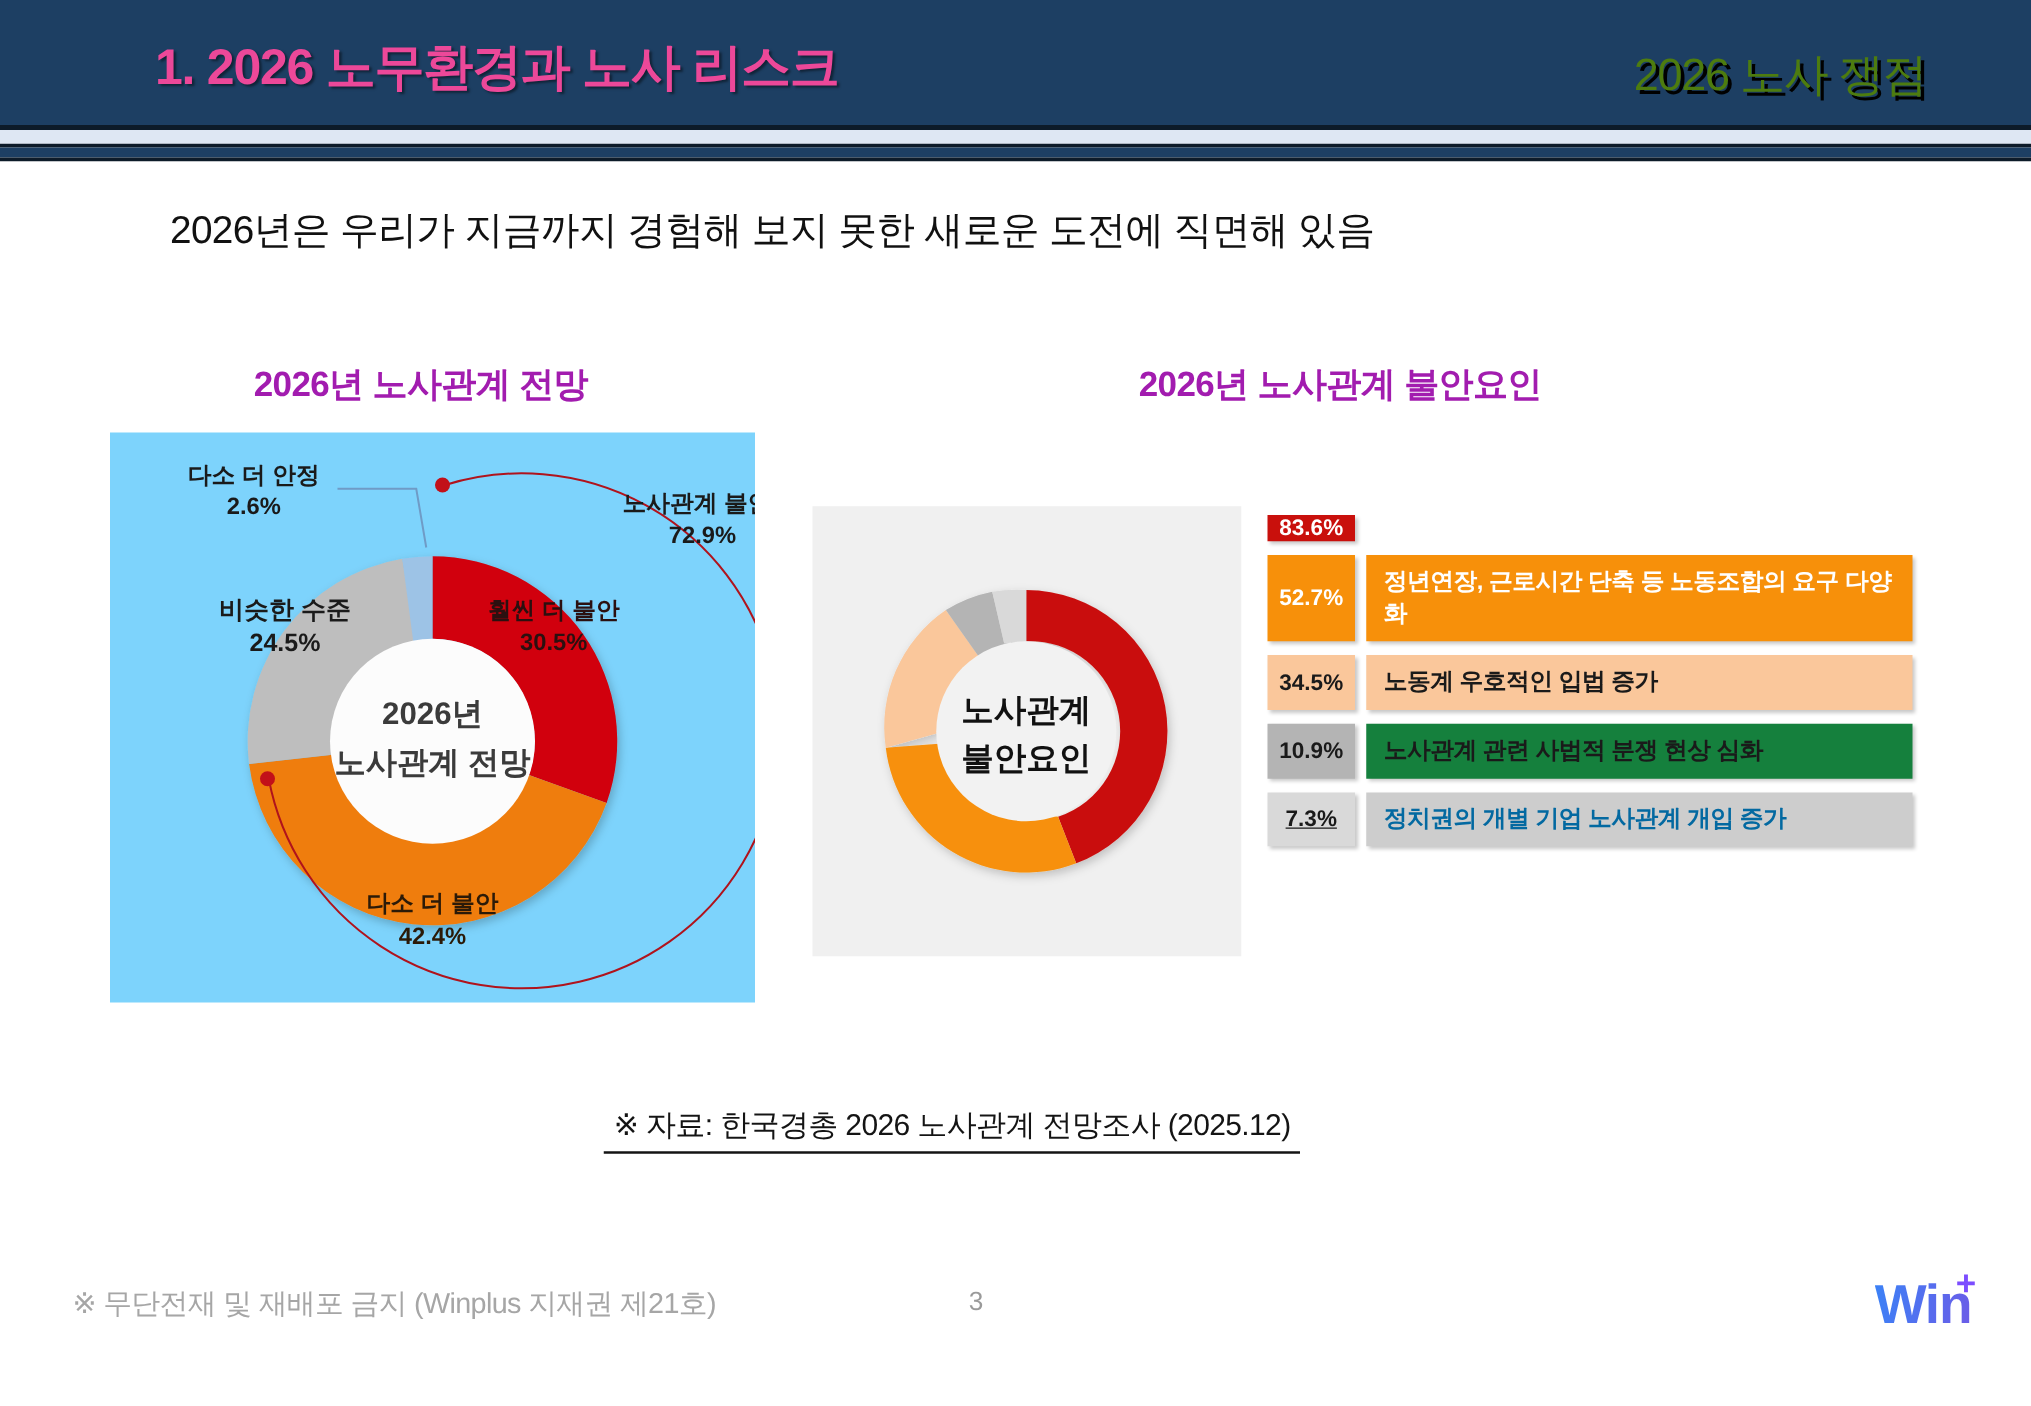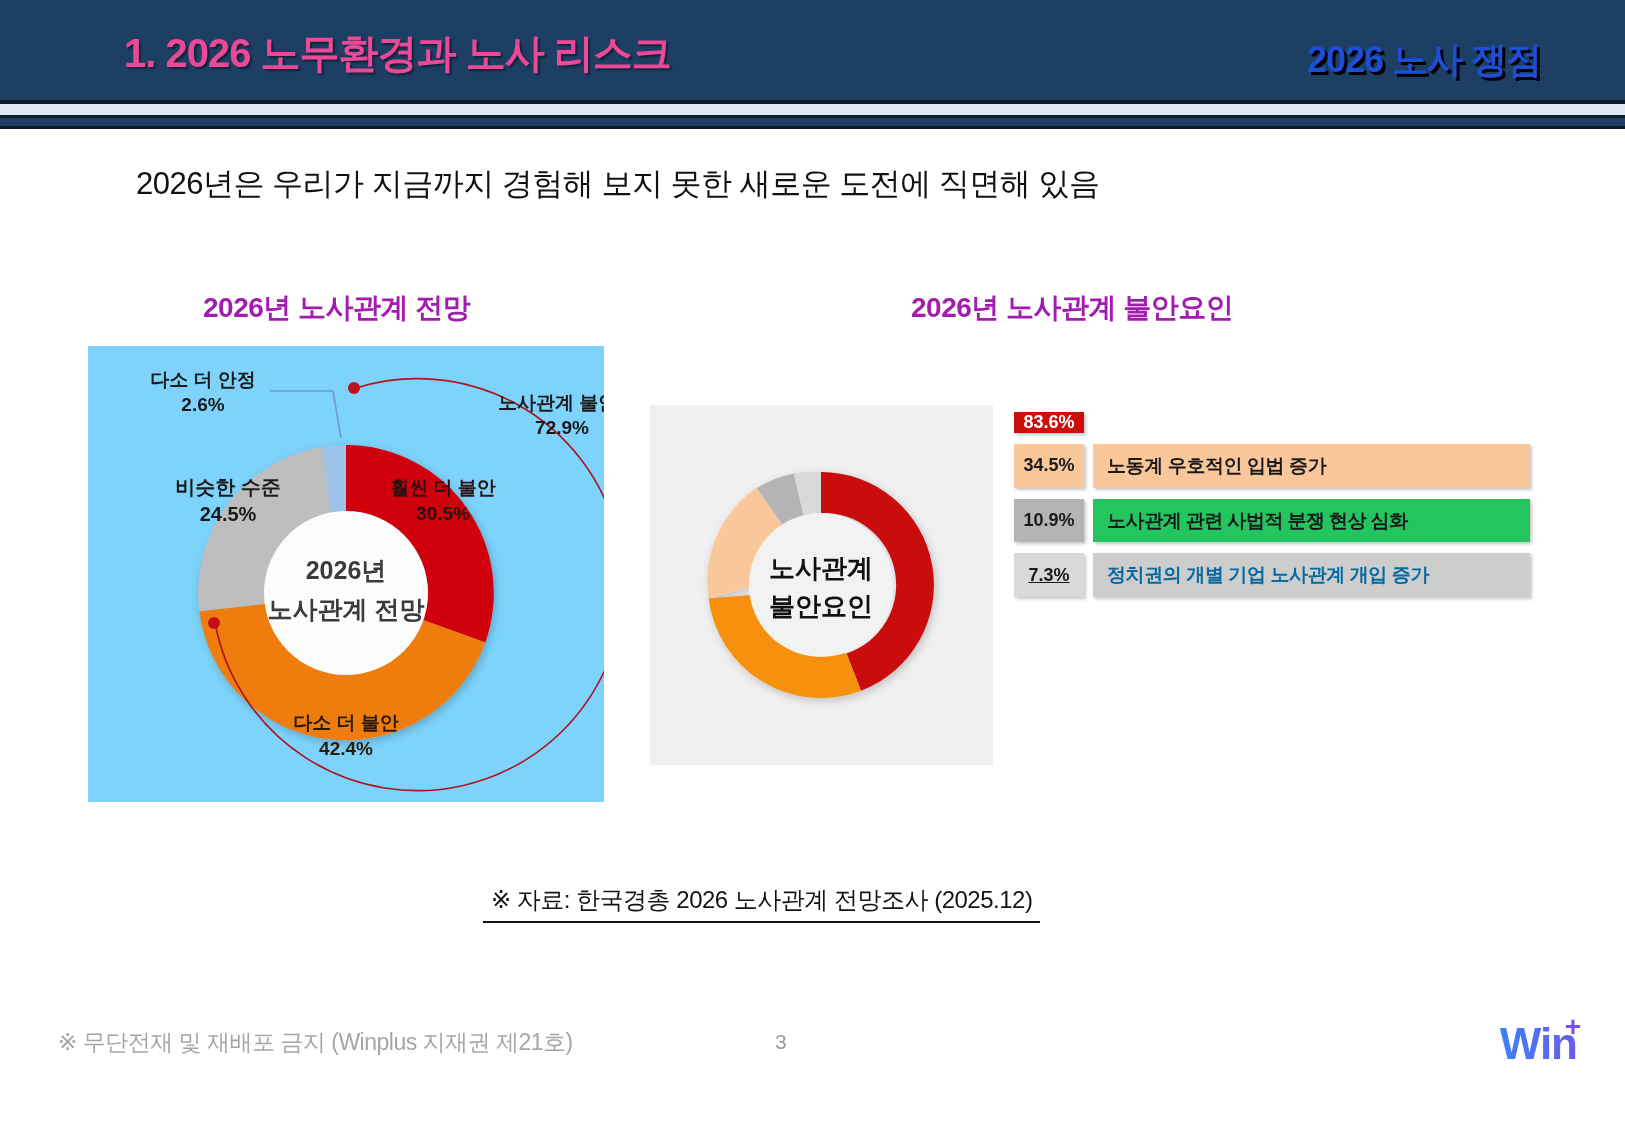--- a/index.html
+++ b/index.html
@@ -33,22 +33,22 @@
     color: #ec4899;
     letter-spacing: -1px;
     text-shadow: 2px 2px 2px rgba(0,0,0,0.45);
     white-space: nowrap;
   }
   .header-title-right {
     position: absolute;
     right: 84px;
     top: 36px;
     font-size: 36px;
-    font-weight: bold;
-    color: #1d4ed8;
+    font-weight: normal;
+    color: #4d7c0f;
     letter-spacing: -1px;
     text-shadow: 3px 3px 0px #000000;
     white-space: nowrap;
   }
   .header-rule-a {
     position: absolute;
     left: 0; top: 100px;
     width: 1625px; height: 4px;
     background: #0d1b29;
   }
@@ -302,29 +302,33 @@
     <text x="171" y="210" font-size="26" font-weight="bold" fill="#111111" font-family="Liberation Sans, sans-serif" text-anchor="middle">불안요인</text>
   </svg>
 </div>
 
 <div class="legend-stack">
 
   <div class="legend-row">
     <div class="legend-pct" style="background: rgb(201, 16, 12); color: rgb(255, 255, 255);">83.6%</div>
   </div>
 
+  <div class="legend-row">
+    <div class="legend-pct" style="background: rgb(247, 144, 10); color: rgb(255, 255, 255);">52.7%</div>
+    <div class="legend-label" style="background: rgb(247, 144, 10); color: rgb(255, 255, 255);">정년연장, 근로시간 단축 등 노동조합의 요구 다양화</div>
+  </div>
 
   <div class="legend-row">
     <div class="legend-pct" style="background: rgb(250, 199, 155); color: rgb(26, 26, 26);">34.5%</div>
     <div class="legend-label" style="background: rgb(250, 199, 155); color: rgb(26, 26, 26);">노동계 우호적인 입법 증가</div>
   </div>
 
   <div class="legend-row">
     <div class="legend-pct" style="background: rgb(180, 180, 180); color: rgb(26, 26, 26); text-align: right;">10.9%</div>
-    <div class="legend-label" style="background: #22c55e; color: rgb(26, 26, 26); font-family: Liberation Serif, serif;">노사관계 관련 사법적 분쟁 현상 심화</div>
+    <div class="legend-label" style="background: #15803d; color: rgb(26, 26, 26);">노사관계 관련 사법적 분쟁 현상 심화</div>
   </div>
 
   <div class="legend-row">
     <div class="legend-pct" style="background: rgb(217, 217, 217); color: rgb(26, 26, 26); text-decoration: underline;">7.3%</div>
     <div class="legend-label" style="background: rgb(205, 205, 205); color: #0369a1;">정치권의 개별 기업 노사관계 개입 증가</div>
   </div>
 
 </div>
 
 <div class="source-note">※ 자료: 한국경총 2026 노사관계 전망조사 (2025.12)</div>

